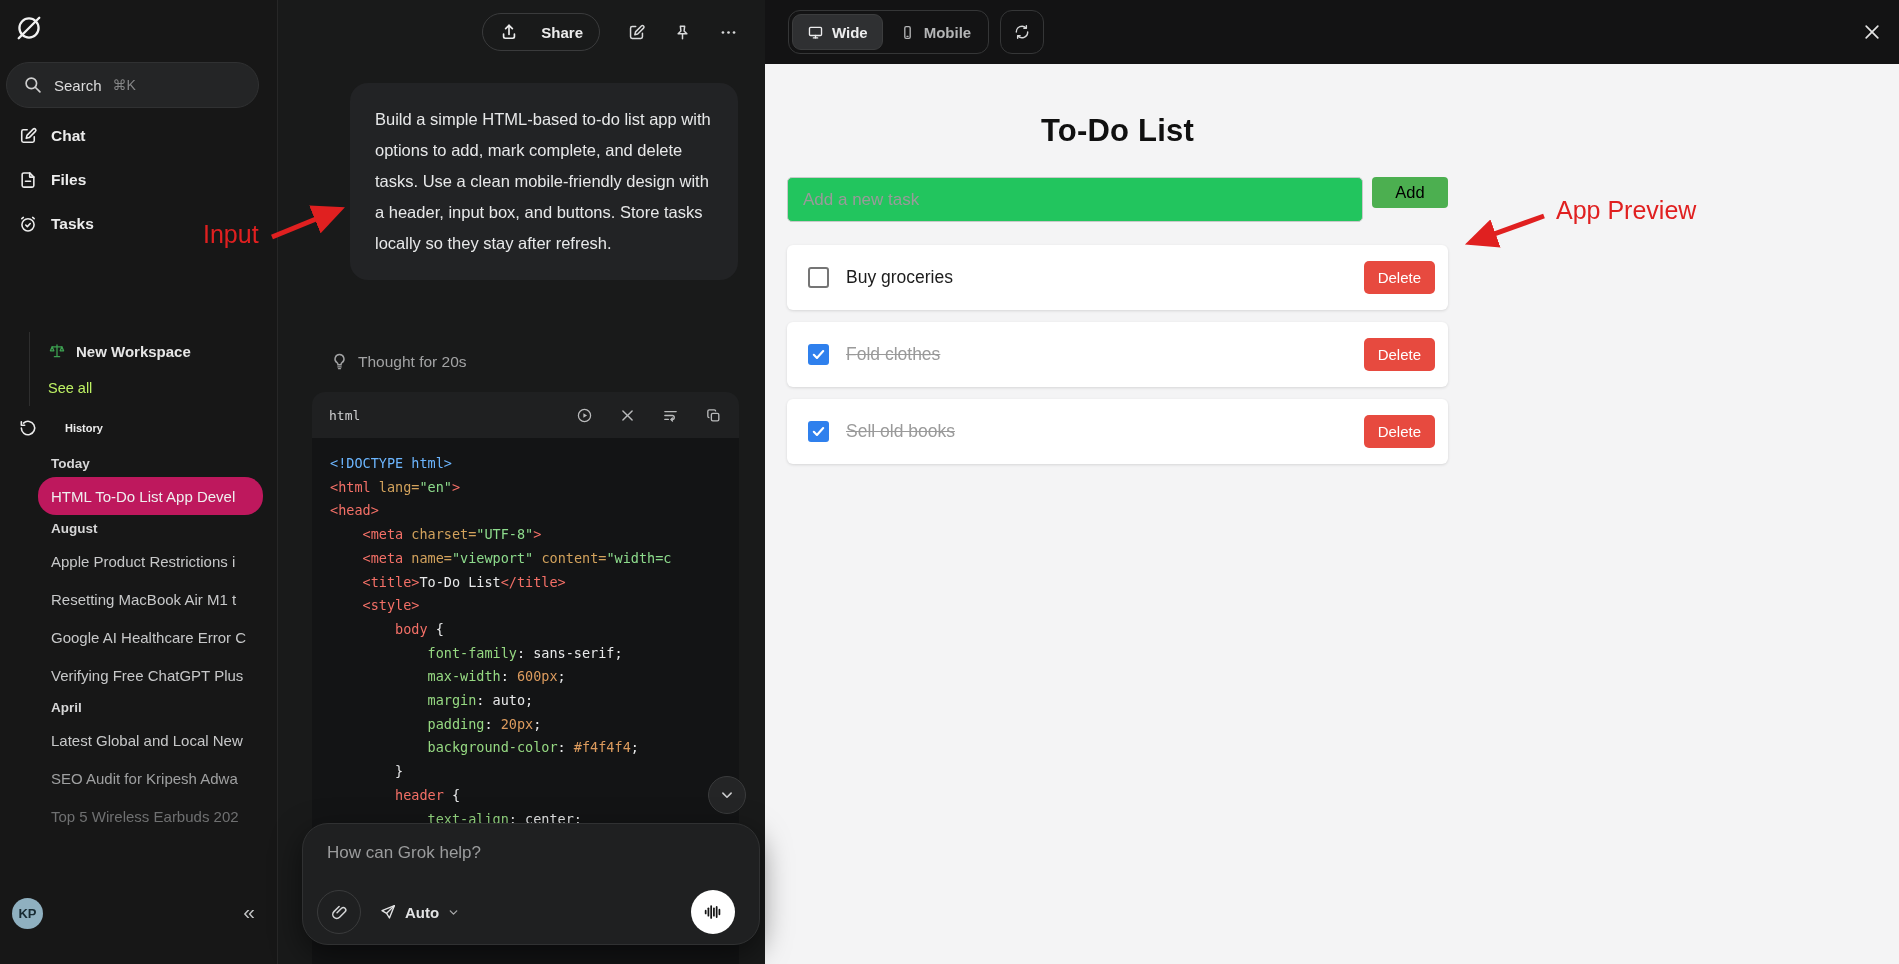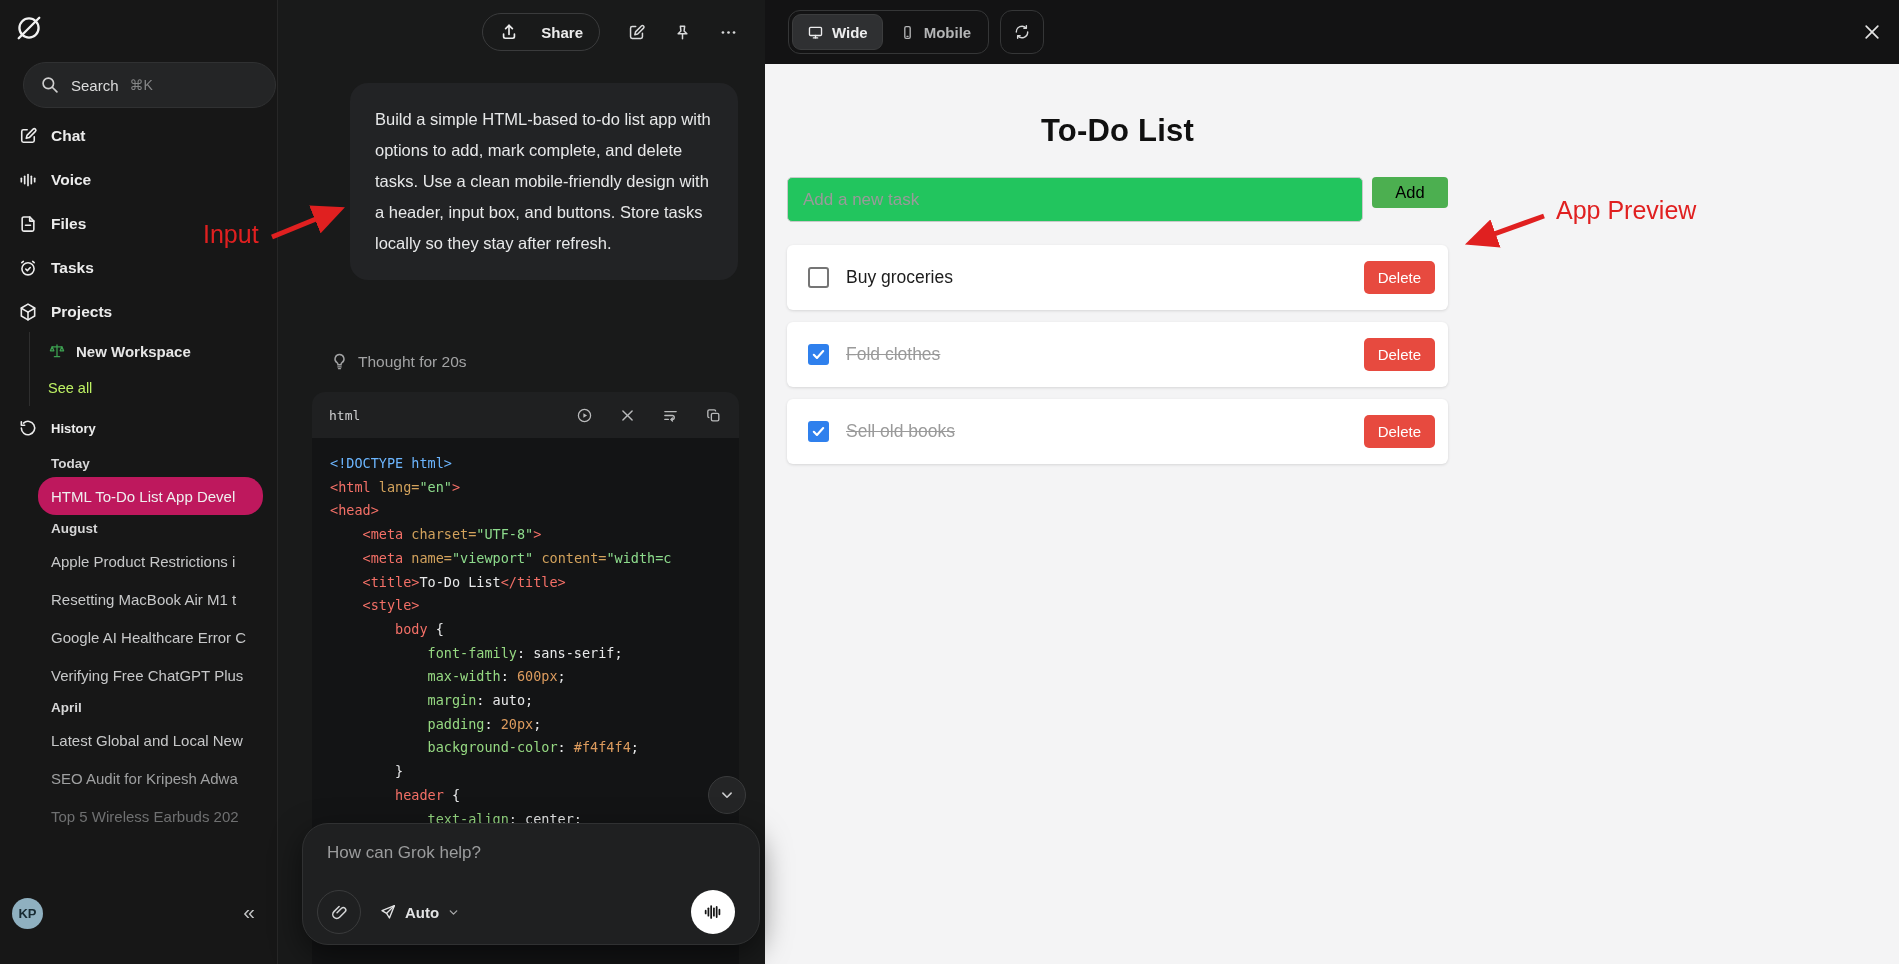--- a/index.html
+++ b/index.html
@@ -5,37 +5,37 @@
   * { box-sizing: border-box; margin: 0; padding: 0; }
   html,body { width:1899px; height:964px; overflow:hidden; background:#161616;
     font-family:"Liberation Sans","DejaVu Sans",sans-serif; }
   .app { position:relative; width:1899px; height:964px; }
 
   
   .sidebar { position:absolute; left:0; top:0; width:278px; height:100%;
     background:#171717; border-right:1px solid #272727; color:#e7e7e7; }
   .logo { position:absolute; left:15px; top:14px; width:28px; height:28px; }
   .logo svg { width:28px; height:28px; }
-  .search-pill { position:absolute; left:23px; top:62px; width:253px; height:46px;
+  .search-pill { position:absolute; left:6px; top:62px; width:253px; height:46px;
     background:#242526; border:1px solid #303132; border-radius:23px;
     display:flex; align-items:center; padding:0 16px; gap:11px; cursor:pointer; }
   .search-pill .s-label { font-size:15px; color:#dcdcdc; }
   .search-pill .s-short { font-size:14px; color:#858687; }
   .nav { position:absolute; left:0; top:114px; width:100%; }
   .nav-item { height:44px; display:flex; align-items:center; padding-left:18px; gap:13px;
     font-size:15.5px; font-weight:600; color:#ececec; cursor:pointer; }
   .icn { display:inline-flex; align-items:center; justify-content:center; }
   .icn svg { width:20px; height:20px; }
   .proj-children { margin-left:29px; border-left:1px solid #2e2e2e; padding-left:18px; }
   .ws-row { height:38px; display:flex; align-items:center; gap:10px; font-size:15px;
     font-weight:600; color:#e6e6e6; cursor:pointer; }
   .ws-row svg { width:18px; height:18px; }
   .see-all { height:36px; display:flex; align-items:center; font-size:14.5px; color:#bef264; cursor:pointer; }
   .history-head { margin-top:14px; height:44px; display:flex; align-items:center;
-    padding-left:18px; gap:13px; font-size:13px; font-weight:600; color:#ececec; cursor:pointer; }
+    padding-left:18px; gap:27px; font-size:11px; font-weight:600; color:#ececec; cursor:pointer; }
   .history-list { padding-left:0; }
   .h-title { height:27px; display:flex; align-items:center; padding-left:51px;
     font-size:13.5px; font-weight:700; color:#d6d6d7; }
   .h-item { height:38px; display:flex; align-items:center; margin:0 14px 0 38px;
     padding-left:13px; border-radius:18px; font-size:15px; color:#c7c8c9;
     white-space:nowrap; overflow:hidden; cursor:pointer; }
   .h-item.selected { background:#be185d; color:#efefef; }
   .h-item.dim1 { color:#9fa0a1; }
   .h-item.dim2 { color:#6f7071; }
   .sb-bottom { position:absolute; left:0; bottom:0; width:100%; height:66px; }
@@ -166,61 +166,38 @@
           <span class="icn">
             <svg viewBox="0 0 24 24" fill="none" stroke="#ececec" stroke-width="1.9" stroke-linecap="round" stroke-linejoin="round">
               <path d="M11 4.5H6.5a2 2 0 0 0-2 2v11a2 2 0 0 0 2 2h11a2 2 0 0 0 2-2V13"></path>
               <path d="M18.2 3.8a1.9 1.9 0 0 1 2.7 2.7l-7.4 7.4-3.6.9.9-3.6z"></path>
             </svg>
           </span>
           <span>Chat</span>
         </div>
         <div class="nav-item">
           <span class="icn">
-            <svg viewBox="0 0 24 24" fill="none" stroke="#ececec" stroke-width="2" stroke-linecap="round">
-              <path d="M4 10v4"></path>
-              <path d="M8 7.5v9"></path>
-              <path d="M12 5.5v13"></path>
-              <path d="M16 7.5v9"></path>
-              <path d="M20 10v4"></path>
-            </svg>
-          </span>
-          <span>Voice</span>
-        </div>
-        <div class="nav-item">
-          <span class="icn">
             <svg viewBox="0 0 24 24" fill="none" stroke="#ececec" stroke-width="1.9" stroke-linecap="round" stroke-linejoin="round">
               <path d="M14 3.5H7a2 2 0 0 0-2 2v13a2 2 0 0 0 2 2h10a2 2 0 0 0 2-2V8.5z"></path>
               <path d="M14 3.5V8.5h5"></path>
               <path d="M9 13.5h6"></path>
             </svg>
           </span>
           <span>Files</span>
         </div>
         <div class="nav-item">
           <span class="icn">
             <svg viewBox="0 0 24 24" fill="none" stroke="#ececec" stroke-width="1.9" stroke-linecap="round" stroke-linejoin="round">
               <circle cx="12" cy="13" r="7.3"></circle>
               <path d="m9.3 13.2 1.9 1.9 3.5-3.7"></path>
               <path d="m4.6 5.6 1.8-1.5"></path>
               <path d="m19.4 5.6-1.8-1.5"></path>
             </svg>
           </span>
           <span>Tasks</span>
-        </div>
-        <div class="nav-item">
-          <span class="icn">
-            <svg viewBox="0 0 24 24" fill="none" stroke="#ececec" stroke-width="1.9" stroke-linecap="round" stroke-linejoin="round">
-              <path d="m12 2.6 8 4.6v9.6l-8 4.6-8-4.6V7.2z"></path>
-              <path d="M12 12.1 20 7.5"></path>
-              <path d="M12 12.1 4 7.5"></path>
-              <path d="M12 12.1v9.3"></path>
-            </svg>
-          </span>
-          <span>Projects</span>
         </div>
       </div>
 
     <div class="nav" style="top:332px; position:absolute; left:0; width:100%;">
       <div class="proj-children">
         <div class="ws-row">
           <span class="icn">
             <svg viewBox="0 0 24 24" fill="none" stroke="#3da151" stroke-width="1.7" stroke-linecap="round" stroke-linejoin="round">
               <path d="M12 4v15"></path>
                 <path d="M8.5 19.5h7"></path>

